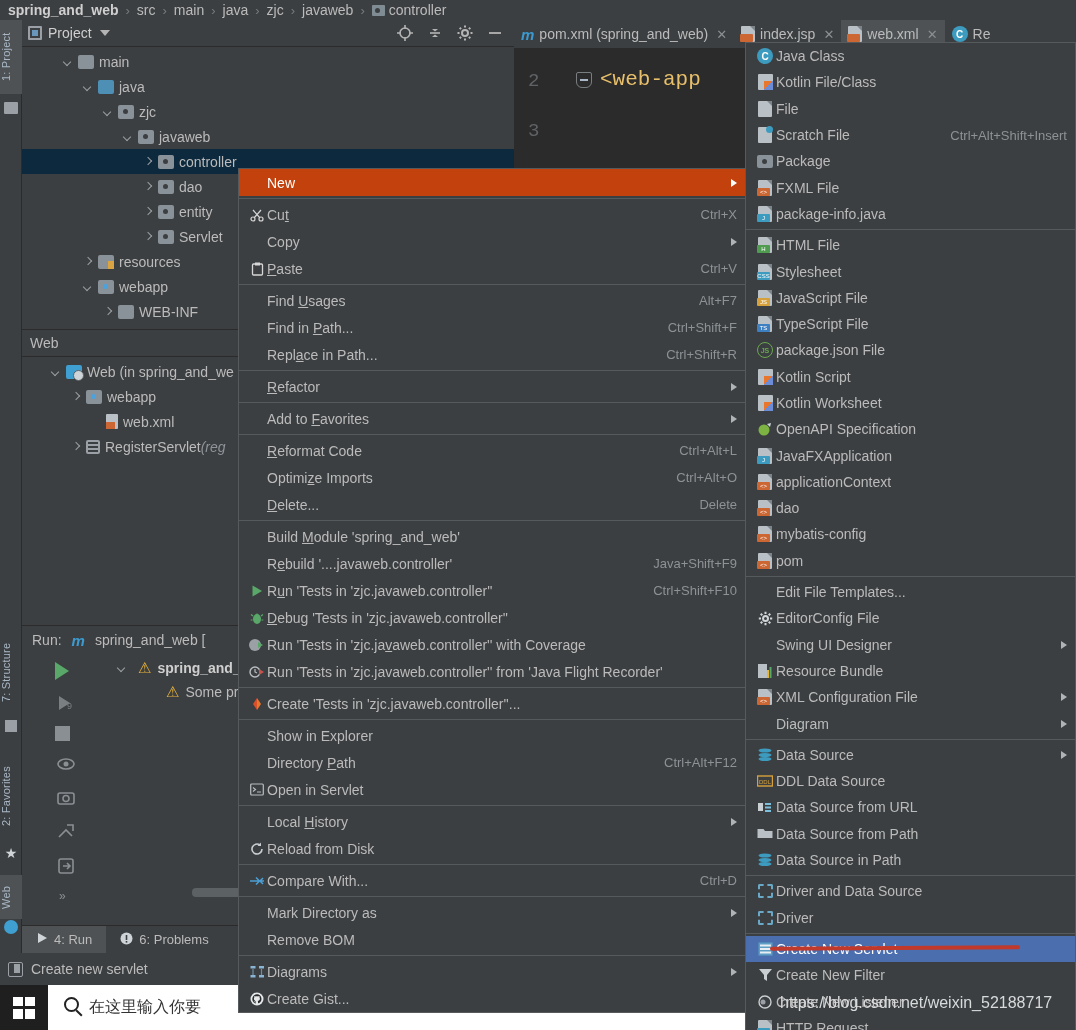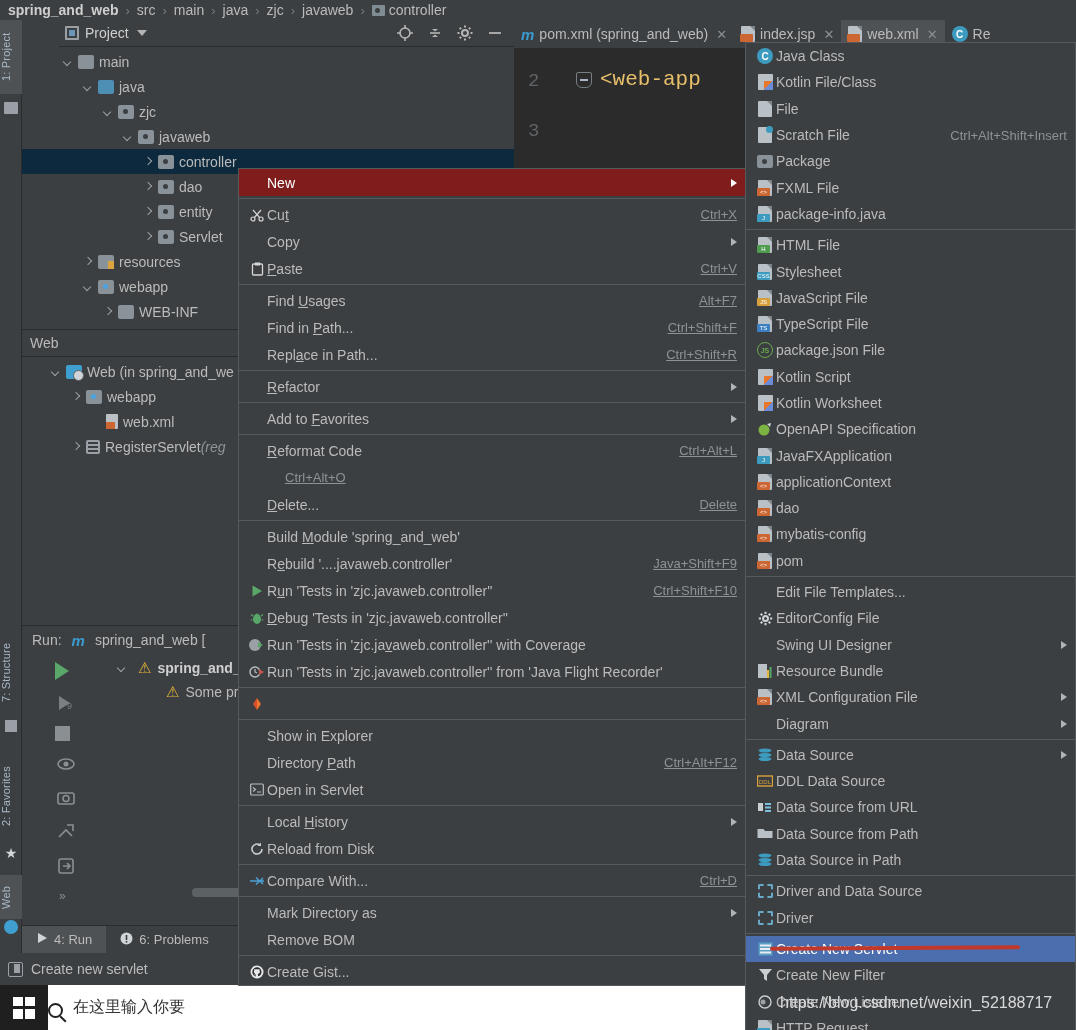--- a/index.html
+++ b/index.html
@@ -49,21 +49,20 @@
 
   
   .proj-panel {
     position: absolute; left: 22px; top: 20px; width: 492px; height: 310px;
     background: #3c3f41; border-bottom: 1px solid #2b2b2b;
   }
   .proj-header {
     height: 27px; display: flex; align-items: center;
     padding: 0 6px; color: #bbbbbb; font-size: 14px;
     border-bottom: 1px solid #2b2b2b;
-    margin-left: 37px;
   }
   .proj-title-ico {
     width: 14px; height: 14px; border: 2px solid #9aa0a6;
     background: #3c3f41; margin-right: 6px; border-radius: 1px;
   }
   .proj-title-ico::after{content:"";display:block;width:6px;height:6px;background:#6897bb;margin:2px;}
   .proj-title { font-size: 14px; color: #cfcfcf; }
   .caret-dn {
     width: 0; height: 0; border-left: 5px solid transparent; border-right: 5px solid transparent;
     border-top: 6px solid #b4b4b4; margin-left: 8px;
@@ -180,40 +179,40 @@
   .status-ico::after{content:"";position:absolute;left:5px;top:1px;width:6px;height:9px;background:#9aa0a6;}
 
   
   .taskbar {
     position:absolute; left:0; top:985px; width:1076px; height:45px; background:#ffffff;
     display:flex; align-items:center;
   }
   .win-logo-box { width:48px;height:45px;background:#1f1f1f;display:flex;align-items:center;justify-content:center; }
   .win-logo { width:22px;height:22px;display:grid;grid-template-columns:1fr 1fr;grid-template-rows:1fr 1fr;gap:2.5px; }
   .win-logo span { background:#ffffff; display:block; }
-  .search-box { display:flex;align-items:flex-end;gap:10px;color:#333; font-size:16px; }
+  .search-box { display:flex;align-items:flex-start;gap:10px;padding-left:16px;color:#333; font-size:16px; }
   .mag {
     width:15px;height:15px;border:2px solid #222;border-radius:50%;position:relative; flex:0 0 15px;
   }
   .mag::after{content:"";position:absolute;right:-6px;bottom:-4px;width:8px;height:2px;background:#222;transform:rotate(45deg);}
 
   
   .ctxmenu {
     position:absolute; left:238px; top:168px; width:510px;
     background:#3c3f41; border:1px solid #565a5c; z-index:50;
     font-size:14px; color:#bbbbbb;
   }
   .mi {
     display:flex; align-items:center; height:27px; padding:0 10px 0 8px; white-space:nowrap;
   }
-  .mi.hl { background:#7f1d1d; color:#ffffff; }
+  .mi.hl { background:#c2410c; color:#ffffff; }
   .mi-ico { width:20px; flex:0 0 20px; display:flex; align-items:center; justify-content:center; font-size:13px; }
   .mi-label { flex:1 1 auto; }
   .mi-label u { text-decoration: underline; }
-  .mi-key { color:#8d9296; margin-left:18px; font-size:13px;text-decoration:underline; }
+  .mi-key { color:#8d9296; margin-left:18px; font-size:13px; }
   .mi-arrow {
     width:0;height:0;margin-left:10px;
     border-left:6px solid #b0b4b7;border-top:4.5px solid transparent;border-bottom:4.5px solid transparent;
   }
   .mi.hl .mi-arrow { border-left-color:#ffffff; }
   .sep { height:1px; background:#555a5d; margin:2px 0; }
 
   
   .submenu {
     position:absolute; left:745px; top:42px; width:331px;
@@ -603,20 +602,21 @@
         <span class="mi-arrow"></span>
       </div>
       <div class="sep"></div>
       <div class="mi">
         <span class="mi-ico"></span>
         <span class="mi-label"><u>R</u>eformat Code</span>
         <span class="mi-key">Ctrl+Alt+L</span>
       </div>
       <div class="mi">
         <span class="mi-ico"></span>
+        <span class="mi-label">Optimi<u>z</u>e Imports</span>
         <span class="mi-key">Ctrl+Alt+O</span>
       </div>
       <div class="mi">
         <span class="mi-ico"></span>
         <span class="mi-label"><u>D</u>elete...</span>
         <span class="mi-key">Delete</span>
       </div>
       <div class="sep"></div>
       <div class="mi">
         <span class="mi-ico"></span>
@@ -665,20 +665,21 @@
         <span class="mi-label">Run 'Tests in 'zjc.javaweb.controller'' from 'Java Flight Recorder'</span>
       </div>
       <div class="sep"></div>
       <div class="mi">
         <span class="mi-ico">
           <svg width="14" height="14" viewBox="0 0 14 14">
             <path d="M7 1L11 7 7 13z" fill="#e8762c"></path>
             <path d="M7 1L3 7l4 6z" fill="#d94f2b"></path>
           </svg>
         </span>
+        <span class="mi-label">Create 'Tests in 'zjc.javaweb.controller''...</span>
       </div>
       <div class="sep"></div>
       <div class="mi">
         <span class="mi-ico"></span>
         <span class="mi-label">Show in Explorer</span>
       </div>
       <div class="mi">
         <span class="mi-ico"></span>
         <span class="mi-label">Directory <u>P</u>ath</span>
         <span class="mi-key">Ctrl+Alt+F12</span>
@@ -722,20 +723,33 @@
       <div class="mi">
         <span class="mi-ico"></span>
         <span class="mi-label">Mark Directory as</span>
         <span class="mi-arrow"></span>
       </div>
       <div class="mi">
         <span class="mi-ico"></span>
         <span class="mi-label">Remove BOM</span>
       </div>
       <div class="sep"></div>
+      <div class="mi">
+        <span class="mi-ico">
+          <svg width="15" height="14" viewBox="0 0 15 14">
+            <rect x="0.5" y="1" width="5" height="2.5" fill="#8ab4d4"></rect>
+            <rect x="9" y="1" width="5" height="2.5" fill="#8ab4d4"></rect>
+            <rect x="0.5" y="10" width="5" height="2.5" fill="#8ab4d4"></rect>
+            <rect x="9" y="10" width="5" height="2.5" fill="#8ab4d4"></rect>
+            <path d="M3 4v6M11.5 4v6" stroke="#6f8da6" stroke-width="1.2"></path>
+          </svg>
+        </span>
+        <span class="mi-label">Diagrams</span>
+        <span class="mi-arrow"></span>
+      </div>
       <div class="mi">
         <span class="mi-ico">
           <svg width="14" height="14" viewBox="0 0 14 14">
             <circle cx="7" cy="7" r="6.5" fill="#e6e9eb"></circle>
             <path d="M7 2.3c-2.6 0-4.7 2.1-4.7 4.7 0 2.1 1.3 3.8 3.2 4.4.2 0 .3-.1.3-.2v-.9c-1.3.3-1.6-.6-1.6-.6-.2-.5-.5-.7-.5-.7-.4-.3 0-.3 0-.3.5 0 .7.5.7.5.4.7 1.1.5 1.4.4 0-.3.2-.5.3-.7-1.1-.1-2.2-.5-2.2-2.4 0-.5.2-.9.5-1.3 0-.1-.2-.6 0-1.3 0 0 .4-.1 1.3.5.4-.1.8-.2 1.2-.2s.8 0 1.2.2c.9-.6 1.3-.5 1.3-.5.2.7.1 1.2 0 1.3.3.4.5.8.5 1.3 0 1.9-1.1 2.3-2.2 2.4.2.2.3.5.3.9v1.3c0 .1.1.2.3.2 1.9-.6 3.2-2.3 3.2-4.4 0-2.6-2.1-4.7-4.7-4.7z" fill="#2b2b2b"></path>
           </svg>
         </span>
         <span class="mi-label">Create Gist...</span>
       </div>
     </div>

